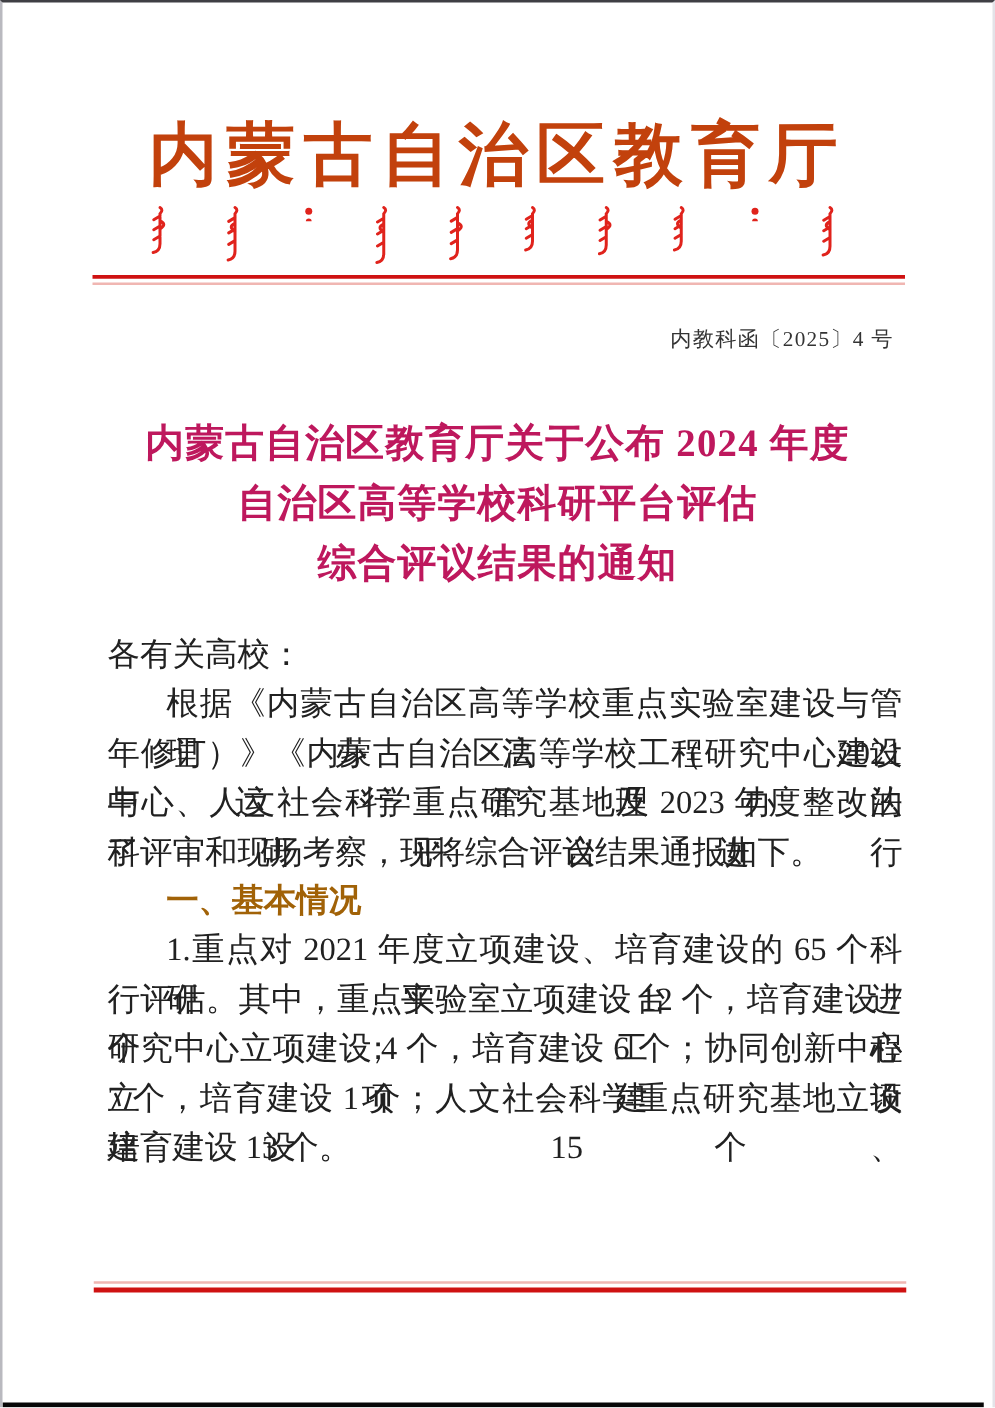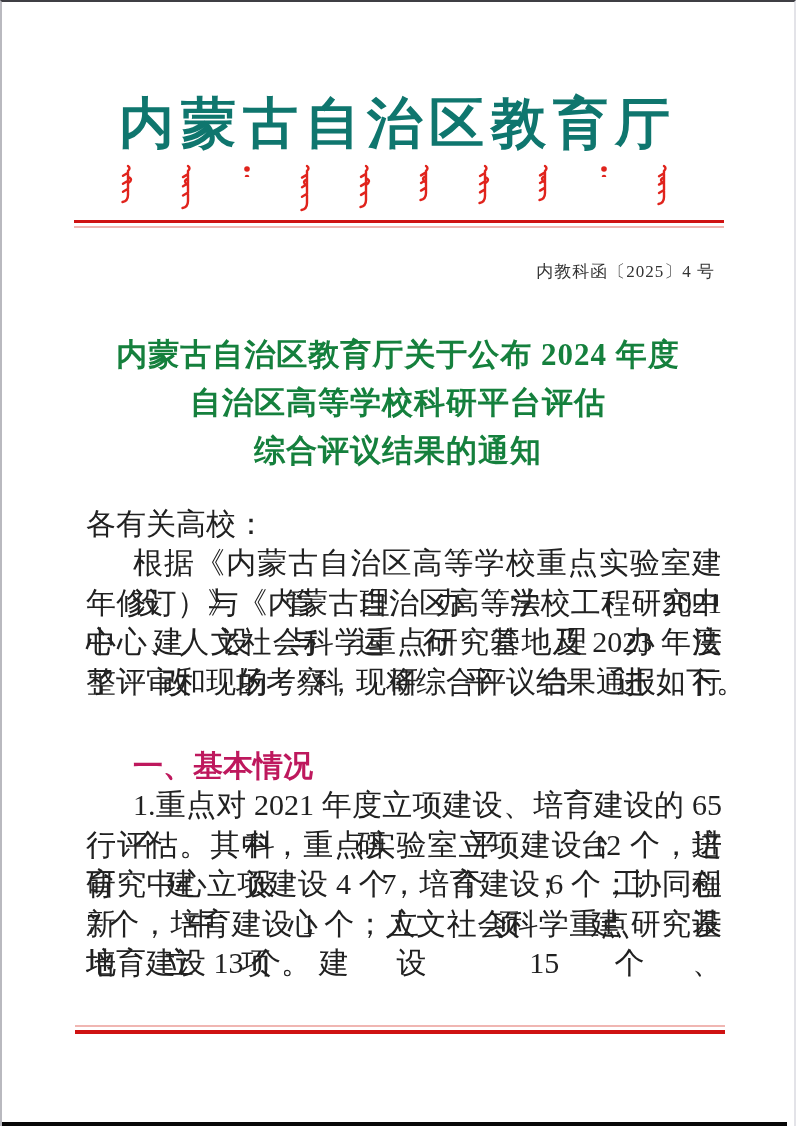--- a/index.html
+++ b/index.html
@@ -15,21 +15,21 @@
     font-family:"Liberation Serif","DejaVu Serif",serif;
   }
   .page::after{
     content:"";position:absolute;left:0;right:7px;bottom:0;height:4px;background:#070707;
   }
   .org-name{
     position:absolute;top:92px;left:0;right:0;
     text-align:center;
     font-size:55px;line-height:60px;font-weight:700;
     letter-spacing:7px;
-    color:#0f766e;
+    color:#c2410c;
     font-family:"Liberation Serif","DejaVu Serif",serif;
     white-space:nowrap;
   }
   .mongolian-row{
     position:absolute;top:162px;left:118px;width:552px;height:50px;
     display:flex;justify-content:space-between;align-items:flex-start;
   }
   .rule{position:absolute;left:72px;width:650px;}
   .rule-header{top:218px;}
   .rule-footer{top:1023px;left:73px;}
@@ -39,41 +39,41 @@
   .rule .bar-light{height:2px;background:#f0b6b2;}
   .doc-number{
     position:absolute;top:256px;right:79px;
     font-size:17px;line-height:28px;color:#333333;
     letter-spacing:1px;white-space:nowrap;
   }
   .doc-title{
     position:absolute;top:329px;left:0;right:0;
     text-align:center;
     font-size:31px;line-height:48px;
-    font-weight:600;color:#15803d;
+    font-weight:600;color:#be185d;
     letter-spacing:1px;
   }
   .body-lines{
     position:absolute;top:502px;left:84px;width:636px;
-    font-size:30px;color:#212121;
+    font-size:26px;color:#212121;
   }
   .ln{
     display:block;height:39.4px;line-height:39.4px;
     white-space:nowrap;
   }
   .ln.just{
     white-space:normal;
     text-align:justify;
     text-align-last:justify;
     text-justify:inter-ideograph;
   }
   .ln.indent{padding-left:47px;box-sizing:border-box;}
   .ln.heading{
     font-family:"Liberation Sans","DejaVu Sans",sans-serif;
-    font-weight:700;color:#be185d;margin-top:45px;
+    font-weight:700;color:#a16207;
   }
 </style>
 </head>
 <body>
 
 <div class="page">
 
   <div class="org-name">内蒙古自治区教育厅</div>
 
   <div class="mongolian-row">

